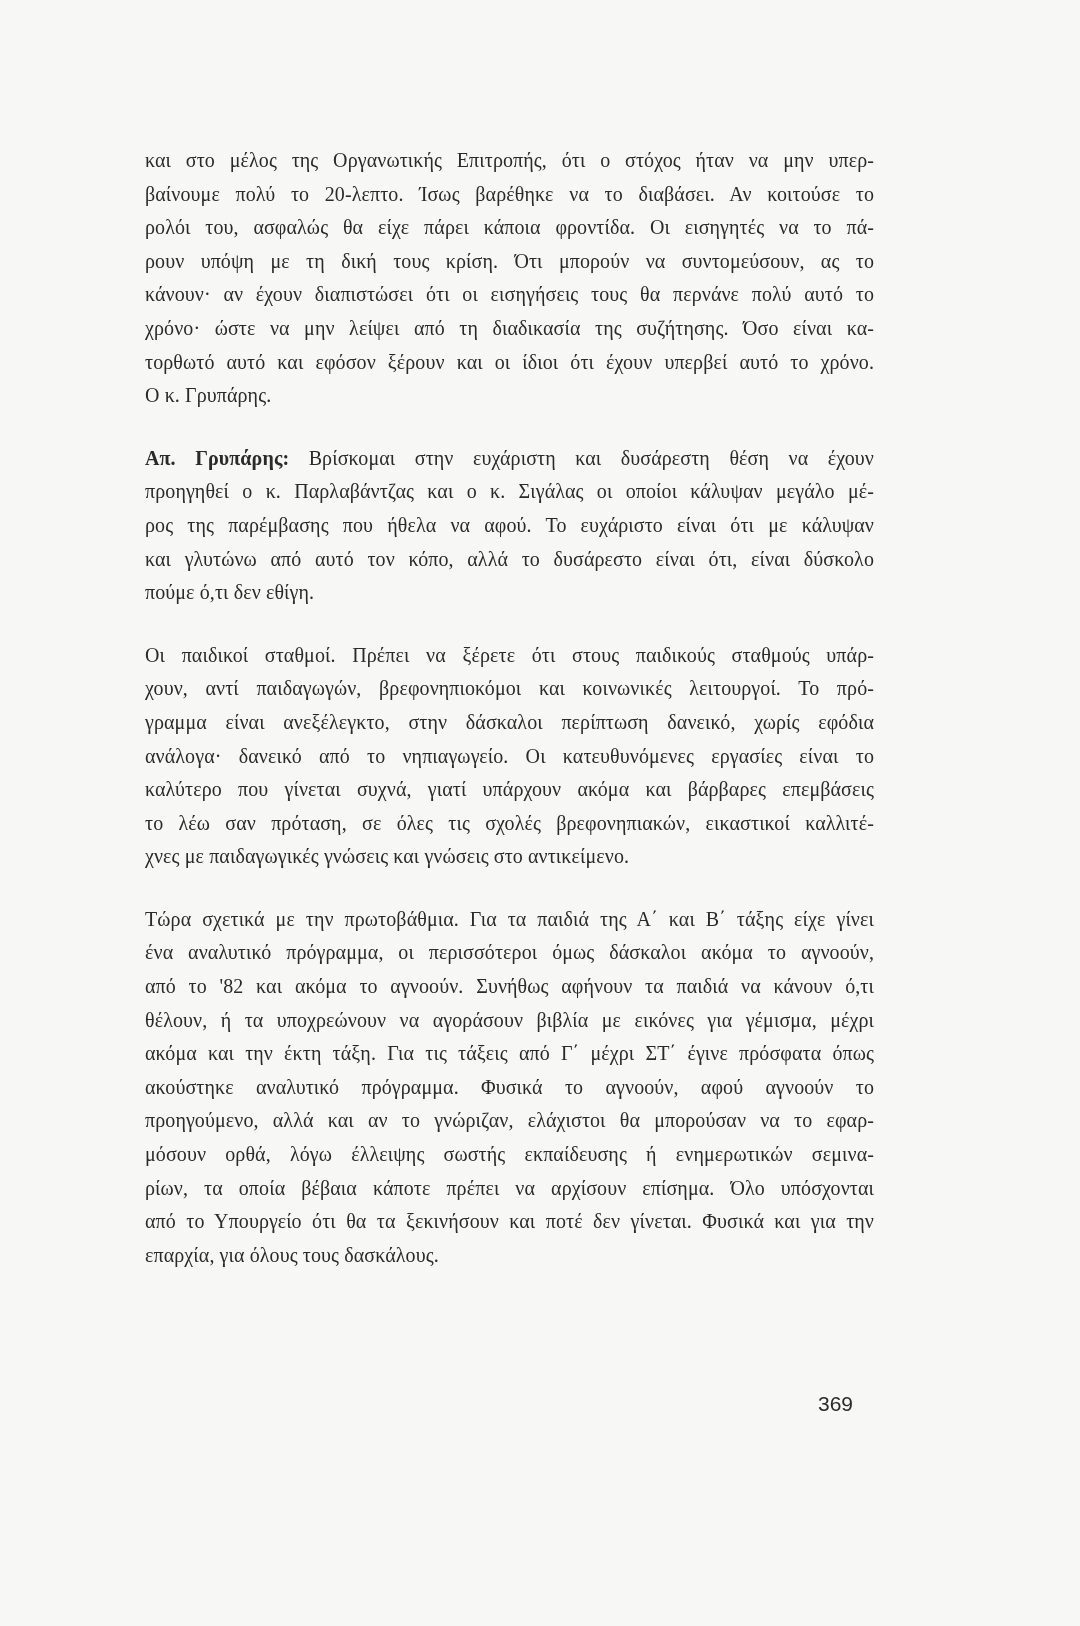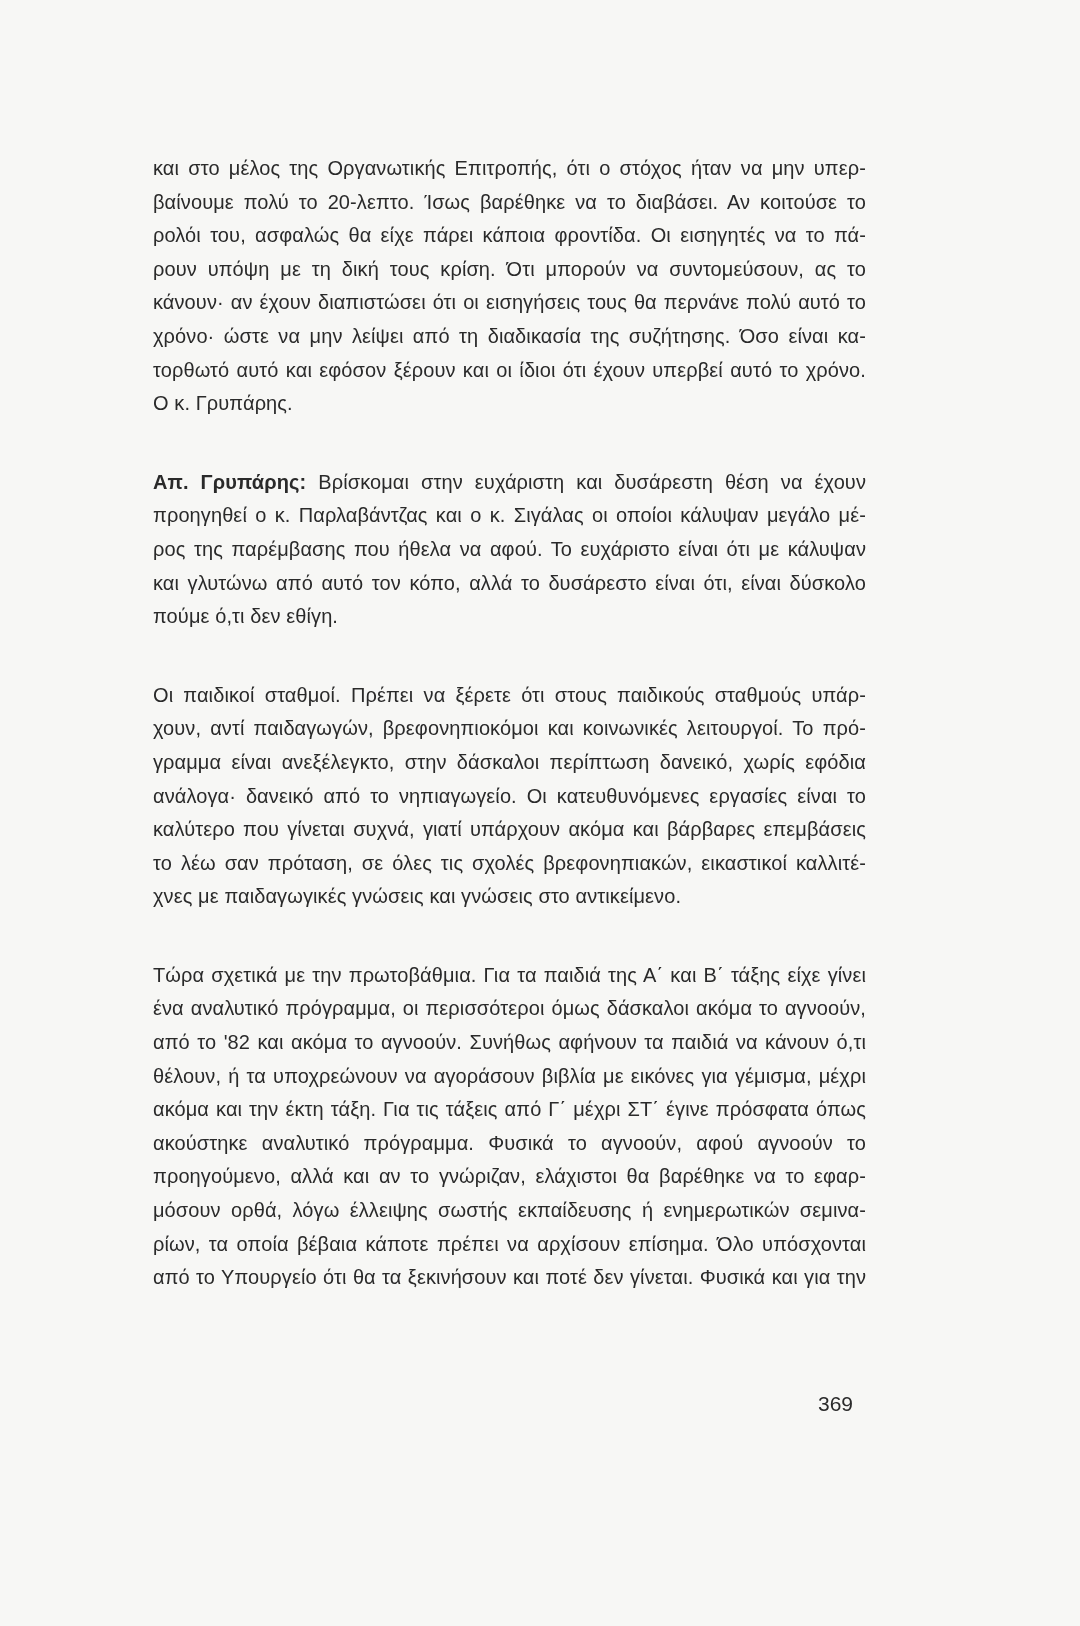--- a/index.html
+++ b/index.html
@@ -22,21 +22,21 @@
       display: block;
       font-size: 20px;
       line-height: 33.6px;
       height: 33.6px;
       white-space: nowrap;
       text-align: justify;
       text-align-last: justify;
       letter-spacing: 0.1px;
     }
     .line.last { text-align-last: left; }
-    .para { margin: 16px; }
+    .para { margin: 8px; font-family: Liberation Serif, serif; }
     .gap { height: 13px; }
     .bold { font-weight: bold; }
     .page-number {
       position: absolute;
       left: 818px;
       top: 1392px;
       font-size: 21px;
       color: #2a2a2a;
       font-family: "Liberation Sans", "DejaVu Sans", sans-serif;
       text-align: right;
@@ -79,22 +79,23 @@
   </div>
   <div class="gap"></div>
 
   <div class="para">
     <span class="line">Τώρα σχετικά με την πρωτοβάθμια. Για τα παιδιά της Α΄ και Β΄ τάξης είχε γίνει</span>
     <span class="line">ένα αναλυτικό πρόγραμμα, οι περισσότεροι όμως δάσκαλοι ακόμα το αγνοούν,</span>
     <span class="line">από το '82 και ακόμα το αγνοούν. Συνήθως αφήνουν τα παιδιά να κάνουν ό,τι</span>
     <span class="line">θέλουν, ή τα υποχρεώνουν να αγοράσουν βιβλία με εικόνες για γέμισμα, μέχρι</span>
     <span class="line">ακόμα και την έκτη τάξη. Για τις τάξεις από Γ΄ μέχρι ΣΤ΄ έγινε πρόσφατα όπως</span>
     <span class="line">ακούστηκε αναλυτικό πρόγραμμα. Φυσικά το αγνοούν, αφού αγνοούν το</span>
-    <span class="line">προηγούμενο, αλλά και αν το γνώριζαν, ελάχιστοι θα βαρέθηκε να το εφαρ-</span>
+    <span class="line">προηγούμενο, αλλά και αν το γνώριζαν, ελάχιστοι θα μπορούσαν να το εφαρ-</span>
     <span class="line">μόσουν ορθά, λόγω έλλειψης σωστής εκπαίδευσης ή ενημερωτικών σεμινα-</span>
     <span class="line">ρίων, τα οποία βέβαια κάποτε πρέπει να αρχίσουν επίσημα. Όλο υπόσχονται</span>
     <span class="line">από το Υπουργείο ότι θα τα ξεκινήσουν και ποτέ δεν γίνεται. Φυσικά και για την</span>
+    <span class="line last">επαρχία, για όλους τους δασκάλους.</span>
   </div>
   <div class="gap"></div>
 
 </div>
 
 <div class="page-number">369</div>
 
 </body></html>

